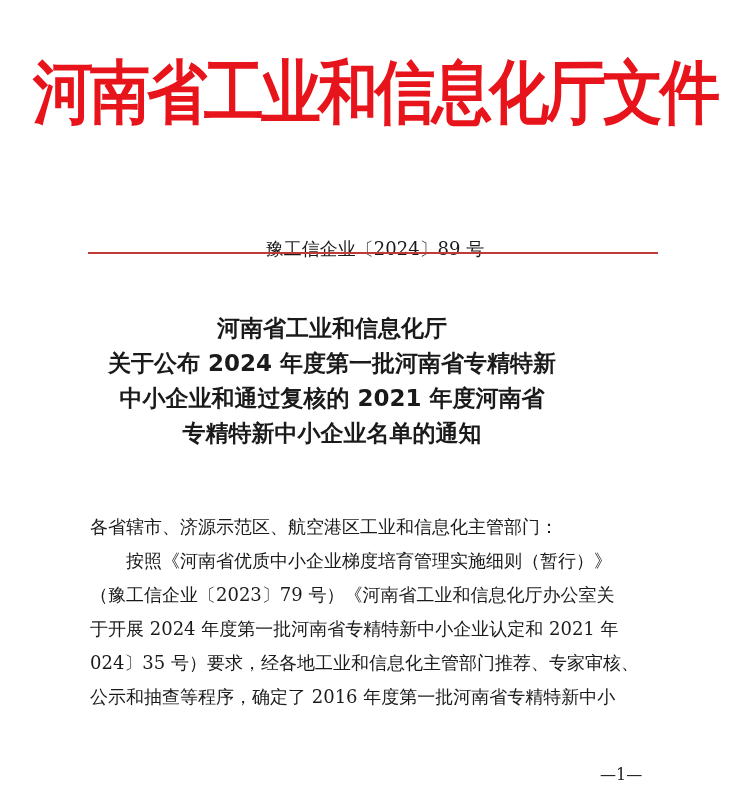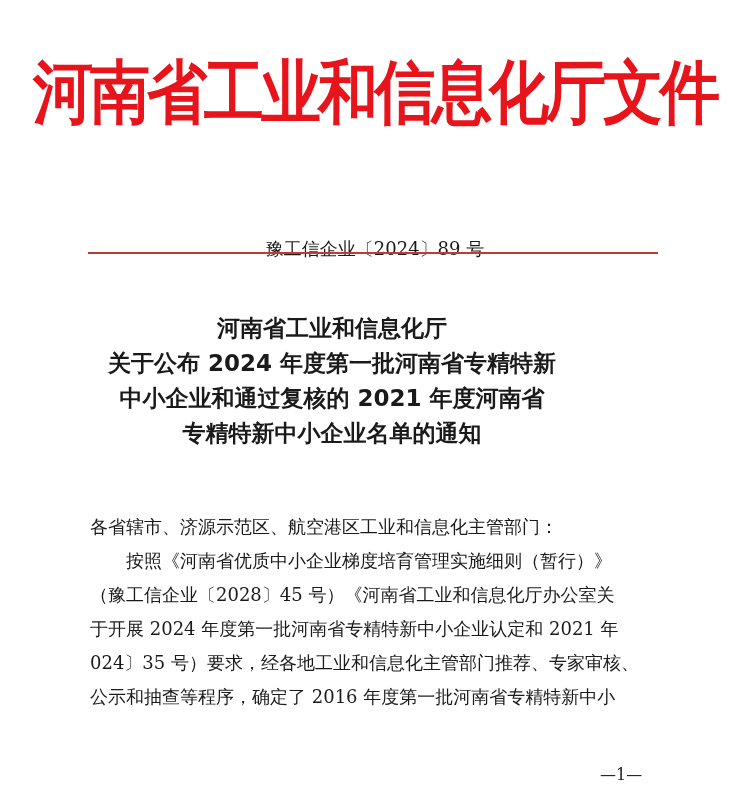--- a/index.html
+++ b/index.html
@@ -24,19 +24,19 @@
 <div class="title">
   <div>河南省工业和信息化厅</div>
   <div>关于公布 2024 年度第一批河南省专精特新</div>
   <div>中小企业和通过复核的 2021 年度河南省</div>
   <div>专精特新中小企业名单的通知</div>
 </div>
 
 <div class="body-text">
   <div>各省辖市、济源示范区、航空港区工业和信息化主管部门：</div>
   <div class="indent">按照《河南省优质中小企业梯度培育管理实施细则（暂行）》</div>
-  <div>（豫工信企业〔2028〕45 号）《河南省工业和信息化厅办公室关</div>
+  <div>（豫工信企业〔2023〕79 号）《河南省工业和信息化厅办公室关</div>
   <div>于开展 2024 年度第一批河南省专精特新中小企业认定和 2021 年</div>
   <div>024〕35 号）要求，经各地工业和信息化主管部门推荐、专家审核、</div>
   <div>公示和抽查等程序，确定了 2016 年度第一批河南省专精特新中小</div>
 </div>
 
 <div class="page-num">—1—</div>
 
 </body></html>

